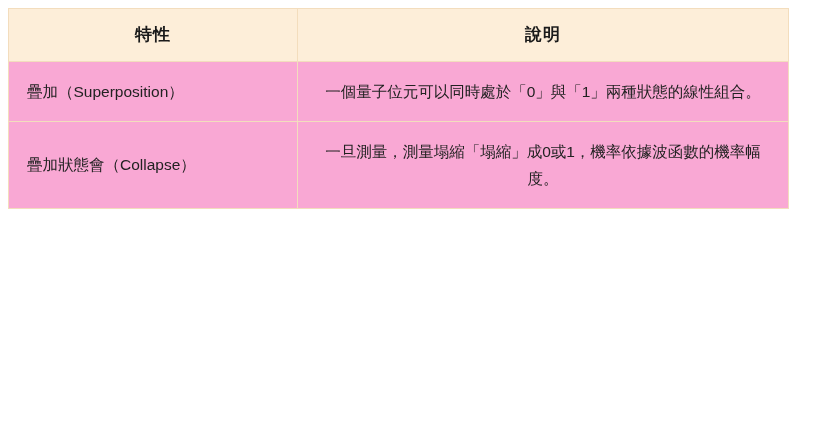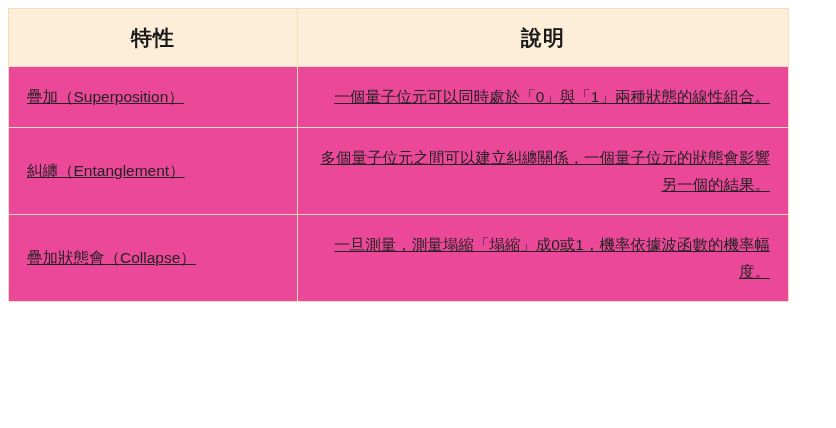--- a/index.html
+++ b/index.html
@@ -33,44 +33,43 @@
     width: 780px;
     table-layout: fixed;
     border: 1px solid #f0ddc4;
   }
   table.feature-table col.col-feature { width: 289px; }
   table.feature-table col.col-desc { width: 491px; }
 
   table.feature-table thead th {
     background: #fdeed9;
     border: 1px solid #f3ddbd;
-    font-size: 21px;
+    font-size: 17px;
     font-weight: bold;
     color: #1a1a1a;
     text-align: center;
     padding: 14px 10px;
     line-height: 1.4;
     letter-spacing: 1px;
   }
   table.feature-table tbody td {
     border: 1px solid #f3ddbd;
     font-size: 15.5px;
     color: #222222;
     line-height: 1.75;
     padding: 16px 18px;
     vertical-align: middle;
-    background: #ec4899;
-    text-decoration: underline;
+    background: #f9a8d4;
   }
   table.feature-table tbody td.cell-feature {
     text-align: left;
     white-space: nowrap;
   }
   table.feature-table tbody td.cell-desc {
-    text-align: right;
+    text-align: center;
   }
 </style>
 </head>
 <body>
 
 <div class="page">
   <div class="table-wrap">
     <table class="feature-table">
       <colgroup>
         <col class="col-feature">
@@ -81,23 +80,19 @@
           <th>特性</th>
           <th>說明</th>
         </tr>
       </thead>
       <tbody>
         <tr>
           <td class="cell-feature">疊加（Superposition）</td>
           <td class="cell-desc">一個量子位元可以同時處於「0」與「1」兩種狀態的線性組合。</td>
         </tr>
         <tr>
-          <td class="cell-feature">糾纏（Entanglement）</td>
-          <td class="cell-desc">多個量子位元之間可以建立糾纏關係，一個量子位元的狀態會影響另一個的結果。</td>
-        </tr>
-        <tr>
           <td class="cell-feature">疊加狀態會（Collapse）</td>
           <td class="cell-desc">一旦測量，測量塌縮「塌縮」成0或1，機率依據波函數的機率幅度。</td>
         </tr>
       </tbody>
     </table>
   </div>
 </div>
 
 </body></html>

